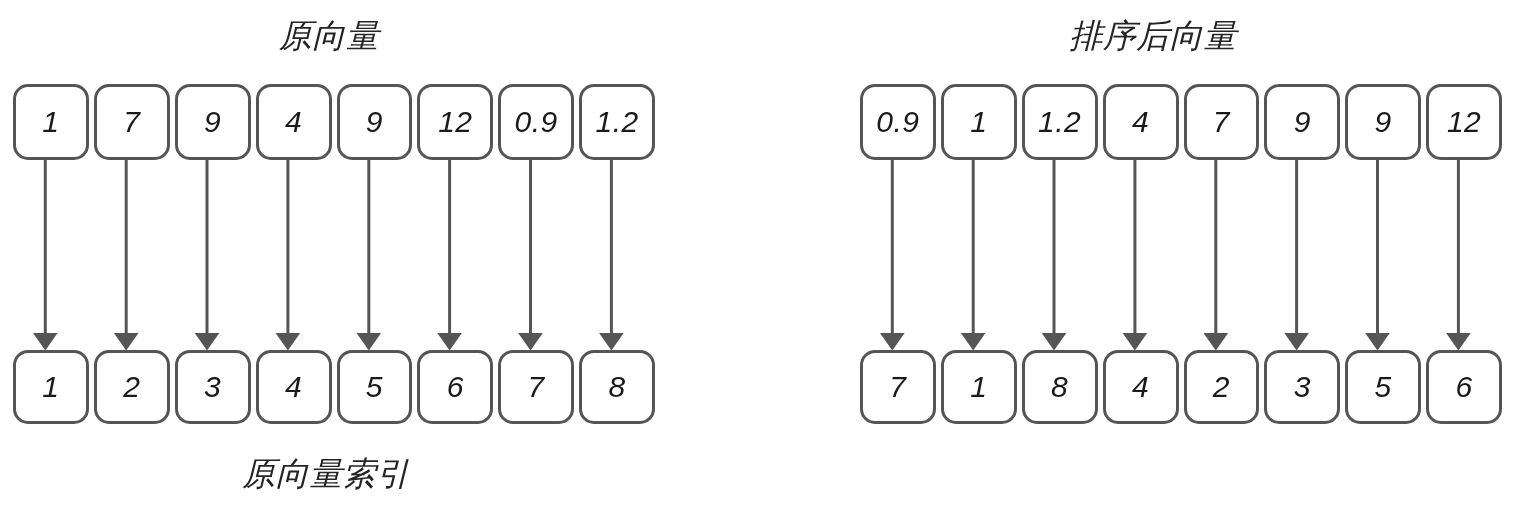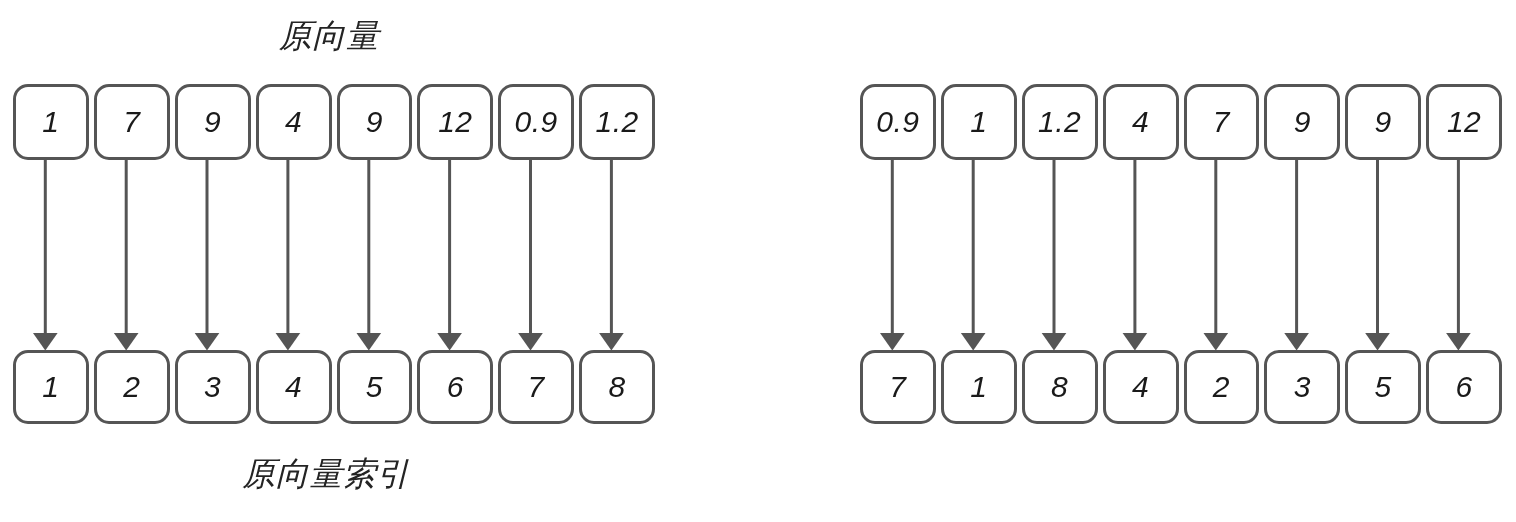--- a/index.html
+++ b/index.html
@@ -144,20 +144,21 @@
       <div class="cell">6</div>
       <div class="cell">7</div>
       <div class="cell">8</div>
     </div>
 
     <div class="group-caption">原向量索引</div>
   </div>
 
   <div class="group" id="group-sorted">
 
+    <div class="group-title">排序后向量</div>
 
     <div class="cell-row row-top">
       <div class="cell">0.9</div>
       <div class="cell">1</div>
       <div class="cell">1.2</div>
       <div class="cell">4</div>
       <div class="cell">7</div>
       <div class="cell">9</div>
       <div class="cell">9</div>
       <div class="cell">12</div>

